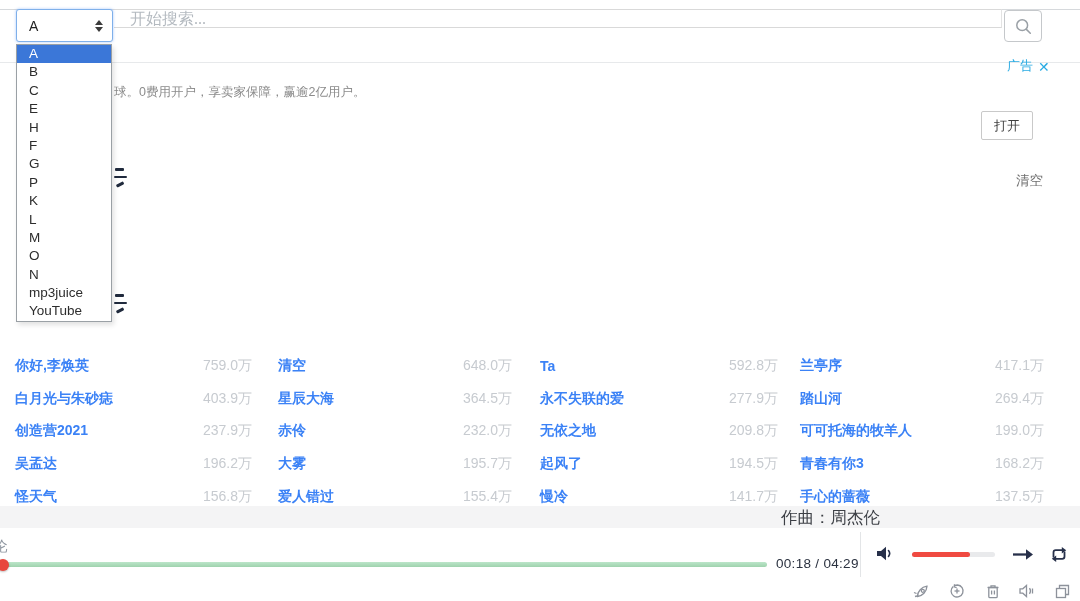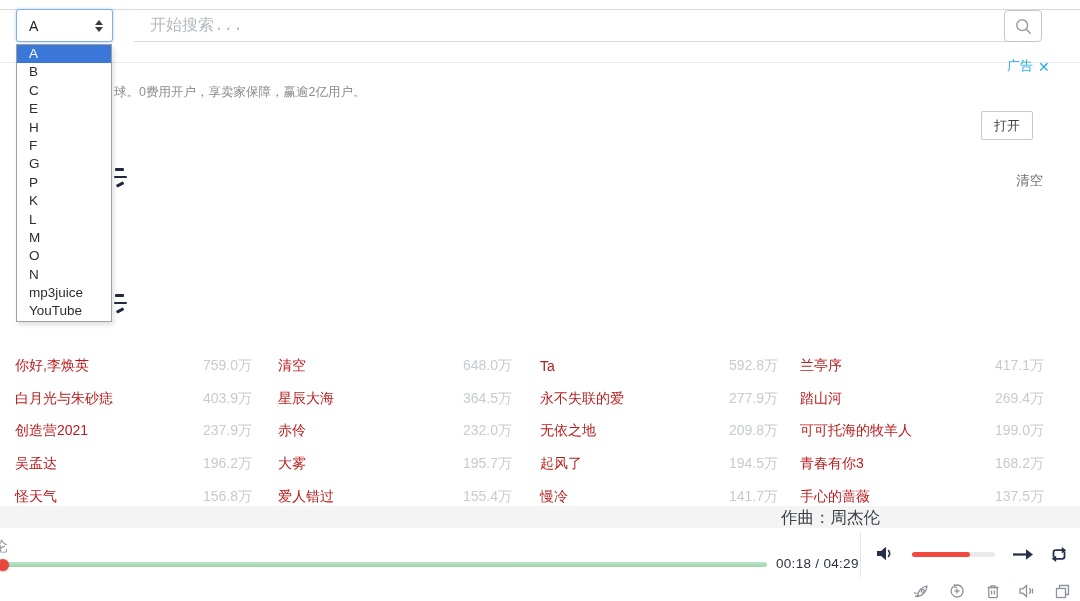--- a/index.html
+++ b/index.html
@@ -16,24 +16,24 @@
     background:#fff; border:1px solid #7fb0ea; border-radius:3px;
     box-shadow:0 0 3px rgba(66,133,244,.45);
     display:flex; align-items:center; cursor:pointer;
   }
   .select-box .val { margin-left:12px; font-size:14px; color:#222; }
   .stepper { position:absolute; right:9px; top:50%; transform:translateY(-50%); }
   .stepper i { display:block; width:0; height:0; border-left:4px solid transparent; border-right:4px solid transparent; }
   .stepper .up { border-bottom:5px solid #3c3c3c; margin-bottom:2px; }
   .stepper .down { border-top:5px solid #3c3c3c; }
   .search-input {
-    position:absolute; left:114px; top:9px; width:888px; height:33px;
+    position:absolute; left:114px; top:9px; width:888px; height:19px;
     border:0; border-top:1px solid #d9d9d9; border-bottom:1px solid #d9d9d9; border-right:1px solid #e3e3e3;
     padding-left:16px; font-size:16px; color:#333; outline:none;
-    font-family:Liberation Mono, monospace; background:#fff;margin-left:20px;
+    font-family:Liberation Serif, serif; background:#fff;
   }
   .search-input::placeholder { color:#b4bac0; }
   .search-btn {
     position:absolute; left:1004px; top:10px; width:38px; height:32px;
     background:#fff; border:1px solid #c5c8cb; border-radius:4px;
     display:flex; align-items:center; justify-content:center; cursor:pointer;
   }
   
   .dropdown {
     position:absolute; left:16px; top:44px; width:96px; z-index:50;
@@ -56,21 +56,21 @@
   .clear-link { position:absolute; left:1016px; top:172px; font-size:13.5px; color:#6f6f6f; cursor:pointer; }
   
   .frag { position:absolute; left:114px; width:16px; z-index:3; }
   .frag i { display:block; background:#202a3d; height:2.6px; border-radius:1px; }
   .frag .b1 { width:9px; margin:0 0 5px 1px; }
   .frag .b2 { width:13px; margin:0 0 5px 0; }
   .frag .b3 { width:8px; margin-left:2px; transform:rotate(-28deg); }
   
   .song-col { position:absolute; top:350px; display:flex; flex-direction:column; }
   .song-row { height:32.6px; display:flex; justify-content:space-between; align-items:center; }
-  .song-name { font-size:14px; color:#b91c1c; font-weight:400; white-space:nowrap; cursor:pointer; }
+  .song-name { font-size:14px; color:#3b82f6; font-weight:700; white-space:nowrap; cursor:pointer; }
   .song-count { font-size:14px; color:#c7cbd0; white-space:nowrap; }
   
   .lyric-bar { position:absolute; left:0; top:506px; width:1080px; height:22px; background:#f4f4f5; z-index:4; }
   .lyric-text { position:absolute; left:0; top:0; width:880px; text-align:right; line-height:22px; font-size:16.5px; color:#3c3f45; }
   
   .title-frag { position:absolute; left:-7px; top:537px; font-size:14.5px; color:#8f97a1; z-index:5; }
   .progress-track {
     position:absolute; left:0; top:562px; width:767px; height:5px; z-index:5;
     background:linear-gradient(#bce5c9,#9fd3ae); border-radius:0 3px 3px 0; cursor:pointer;
   }

